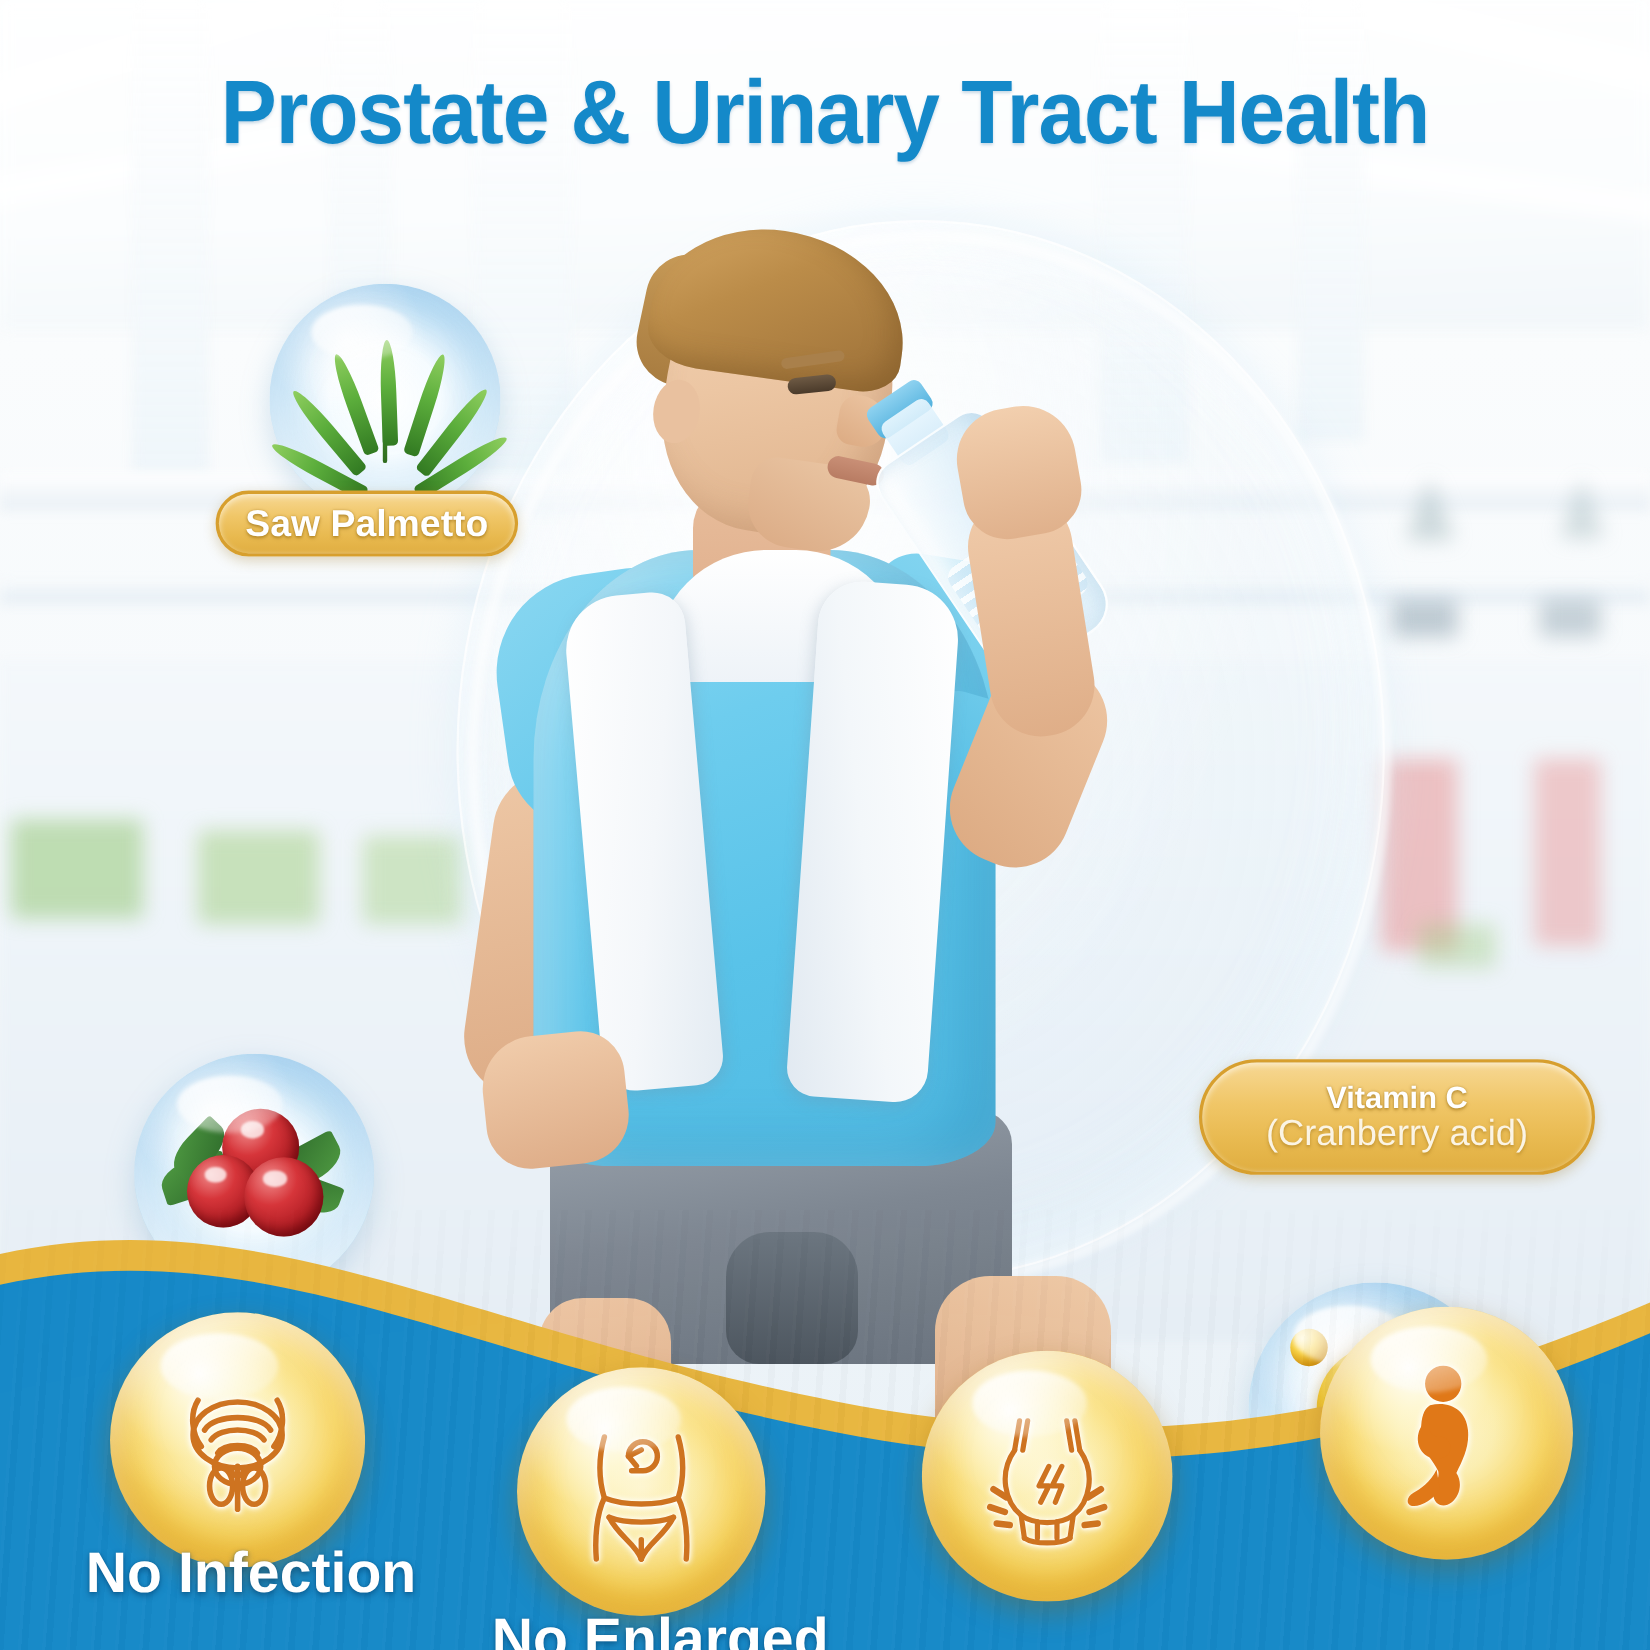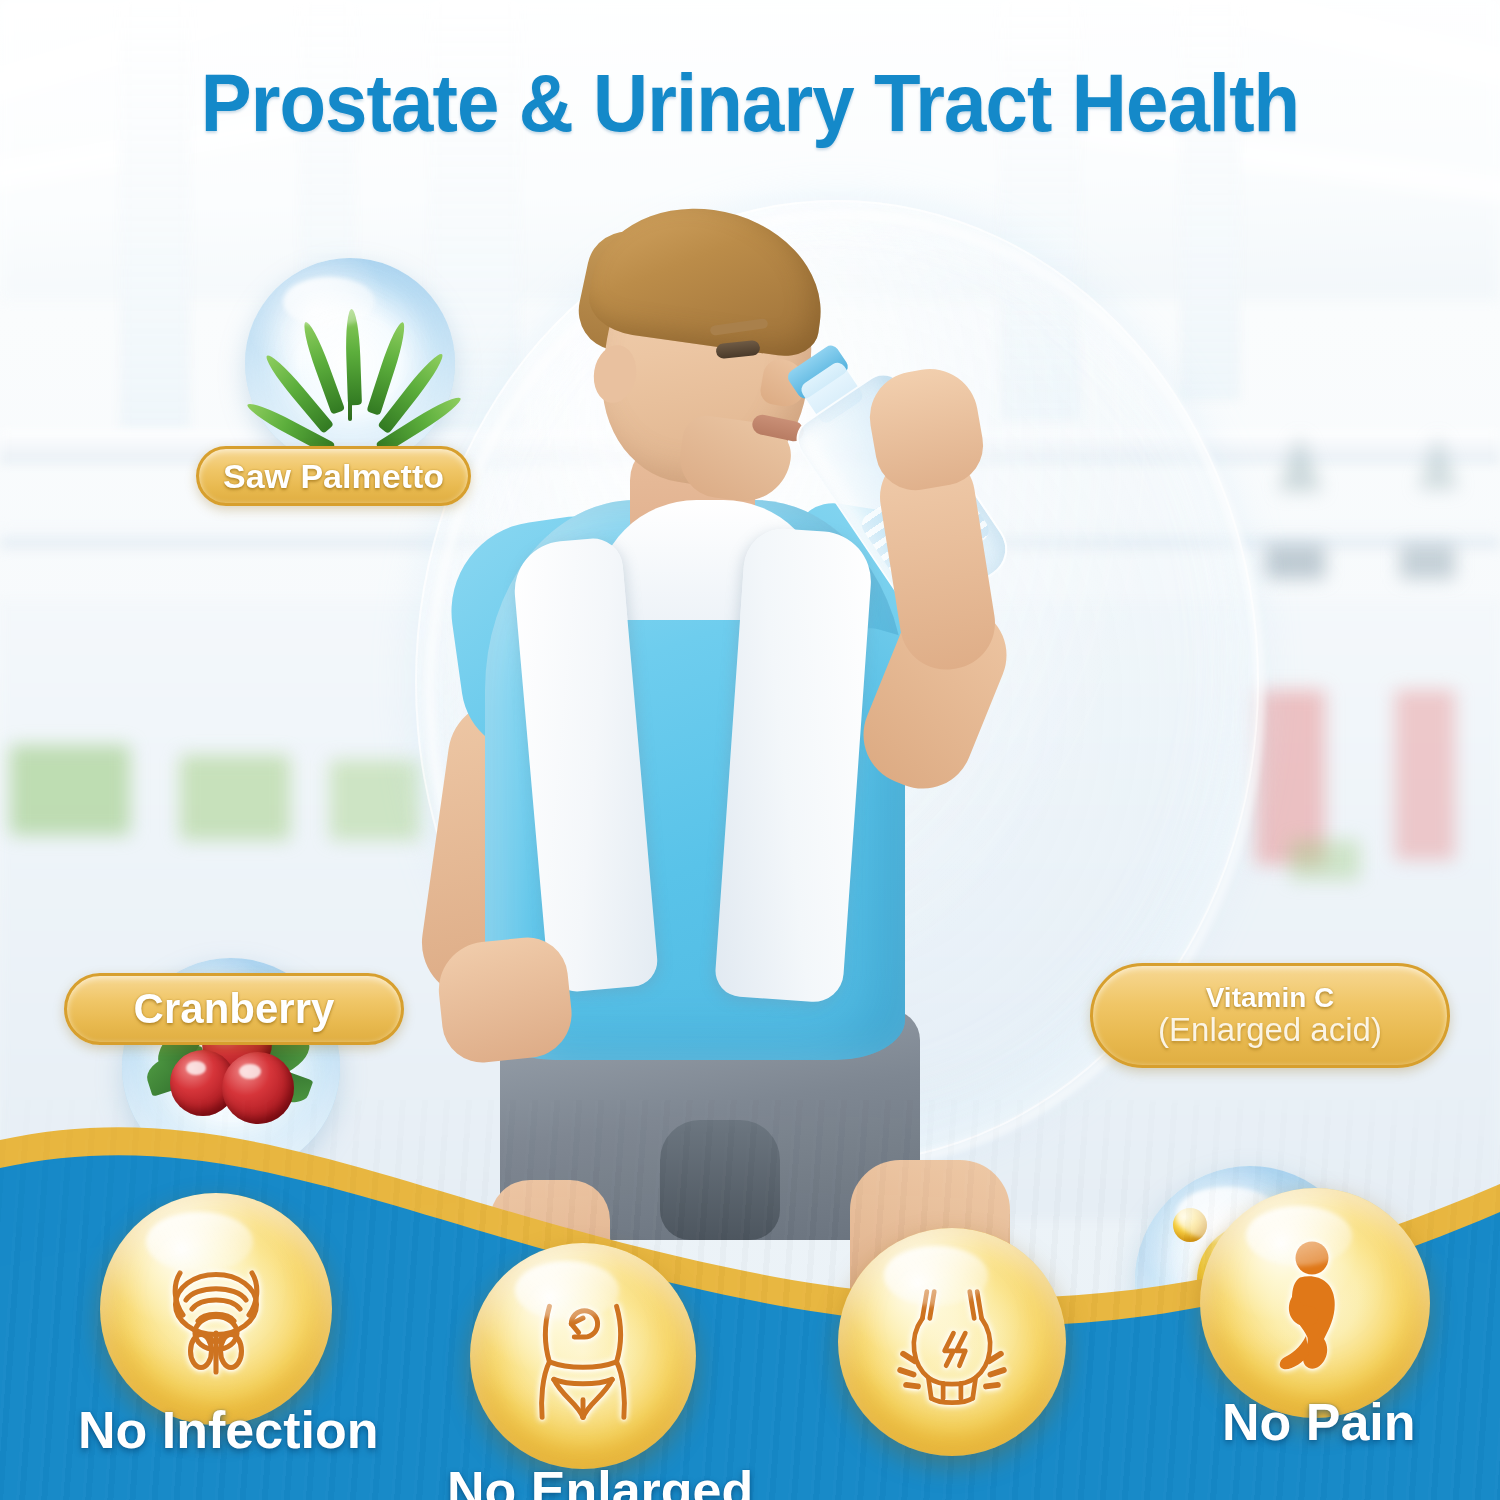--- a/index.html
+++ b/index.html
@@ -505,37 +505,34 @@
     <div style="position:absolute;inset:0;">
       <div class="cleaf" style="left:24px;top:96px;width:62px;height:34px;transform:rotate(-18deg);"></div>
       <div class="cleaf" style="left:30px;top:72px;width:58px;height:30px;transform:rotate(-46deg);"></div>
       <div class="cleaf" style="left:126px;top:82px;width:64px;height:34px;transform:rotate(152deg);"></div>
       <div class="cleaf" style="left:130px;top:112px;width:58px;height:30px;transform:rotate(200deg);"></div>
       <div class="berry" style="left:80px;top:50px;width:70px;height:70px;"></div>
       <div class="berry" style="left:48px;top:92px;width:66px;height:66px;"></div>
       <div class="berry" style="left:100px;top:94px;width:72px;height:72px;"></div>
     </div>
   </div>
-  <div class="pill" id="pill-cran">
-    <span class="pill-text">Cranberry</span>
-  </div>
 
   <div class="ing sphere" id="bub-vitc">
     <div style="position:absolute;inset:0;">
       <div class="vc-small" style="left:38px;top:42px;width:34px;height:34px;"></div>
       <div class="vc-small" style="left:44px;top:134px;width:40px;height:40px;"></div>
       <div class="vc-small" style="left:130px;top:36px;width:56px;height:56px;"></div>
       <div class="vc-big" style="left:62px;top:58px;width:112px;height:112px;">
         <span class="vc-c">C</span>
       </div>
     </div>
   </div>
   <div class="pill" id="pill-vitc">
     <span class="pill-text">Vitamin C</span>
-    <span class="pill-sub">(Enlarged acid)</span>
+    <span class="pill-sub">(Cranberry acid)</span>
   </div>
 
   <div class="title">Prostate &amp; Urinary Tract Health</div>
 
   <div class="banner">
     <svg width="1500" height="400" viewBox="0 0 1500 400">
       <path d="M0,62 C240,10 420,130 760,196 C1060,254 1280,200 1500,106 L1500,400 L0,400 Z" fill="#1689C8"></path>
       <path d="M0,40 C240,-12 420,108 760,174 C1060,232 1280,178 1500,84 L1500,112 C1280,206 1060,260 760,202 C420,136 240,16 0,68 Z" fill="#E8B63F"></path>
     </svg>
     <div class="banner-fabric"></div>
@@ -607,15 +604,14 @@
       <svg width="150" height="150" viewBox="0 0 100 100">
         <g fill="#E07818">
           <circle cx="48" cy="20" r="11"></circle>
           <path d="M40 33 C52 30 62 36 63 48 C64 58 60 66 56 74 C60 80 58 88 53 92 C48 96 42 93 42 87 C42 82 46 78 45 73 C42 66 36 62 35 54 C34 44 35 36 40 33 Z"></path>
           <path d="M38 42 C31 48 31 58 37 63 C42 67 50 66 52 61 C54 56 50 52 45 52 C41 52 39 49 40 45 Z"></path>
           <path d="M44 72 C40 80 34 84 30 86 C26 88 25 93 29 94 C34 95 42 90 46 84 Z"></path>
         </g>
       </svg>
     </div>
   </div>
-  <div class="benefit-label" style="left:1222px;top:1392px;font-size:52px;">No Pain</div>
 
 </div>
 
 </body></html>

